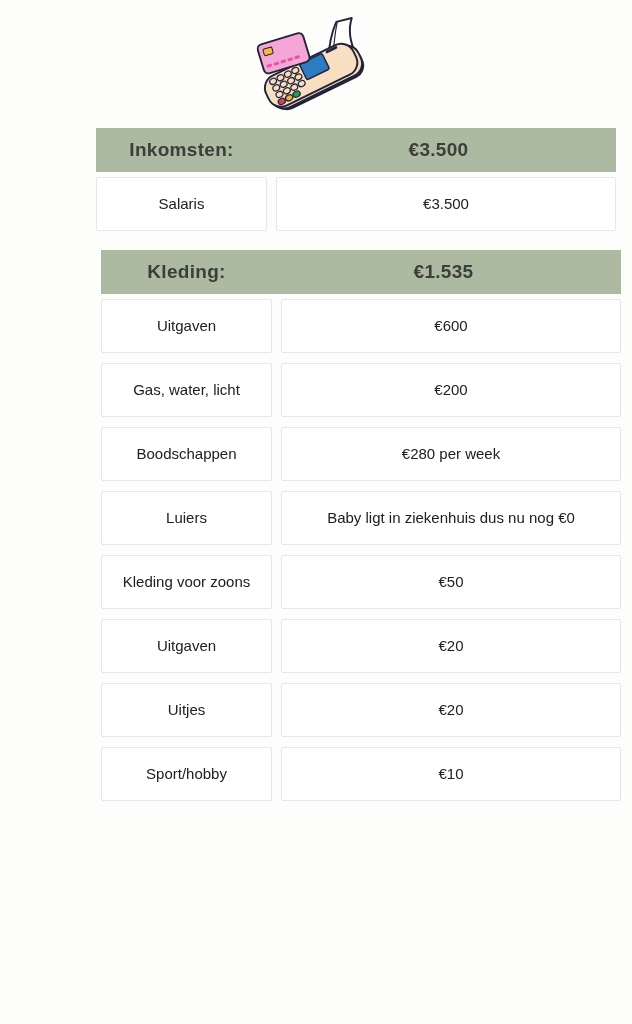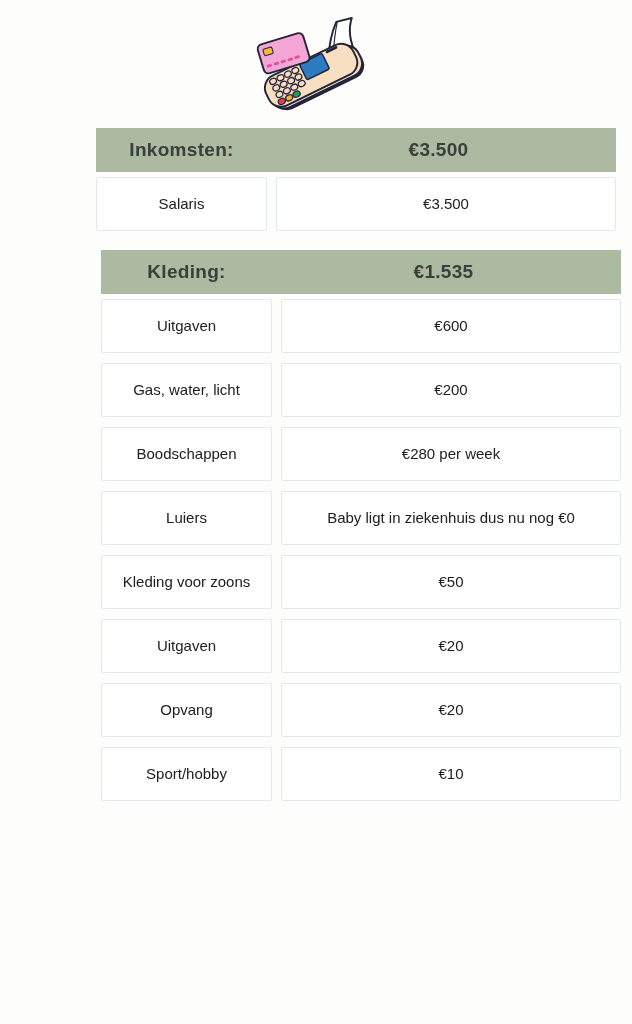--- a/index.html
+++ b/index.html
@@ -170,21 +170,21 @@
         <div class="cell label-cell">Kleding voor zoons</div>
         <div class="cell value-cell">€50</div>
       </div>
 
       <div class="row">
         <div class="cell label-cell">Uitgaven</div>
         <div class="cell value-cell">€20</div>
       </div>
 
       <div class="row">
-        <div class="cell label-cell">Opvang</div>
+        <div class="cell label-cell">Uitjes</div>
         <div class="cell value-cell">€20</div>
       </div>
 
       <div class="row">
         <div class="cell label-cell">Sport/hobby</div>
         <div class="cell value-cell">€10</div>
       </div>
 
   </div>
 </section>

